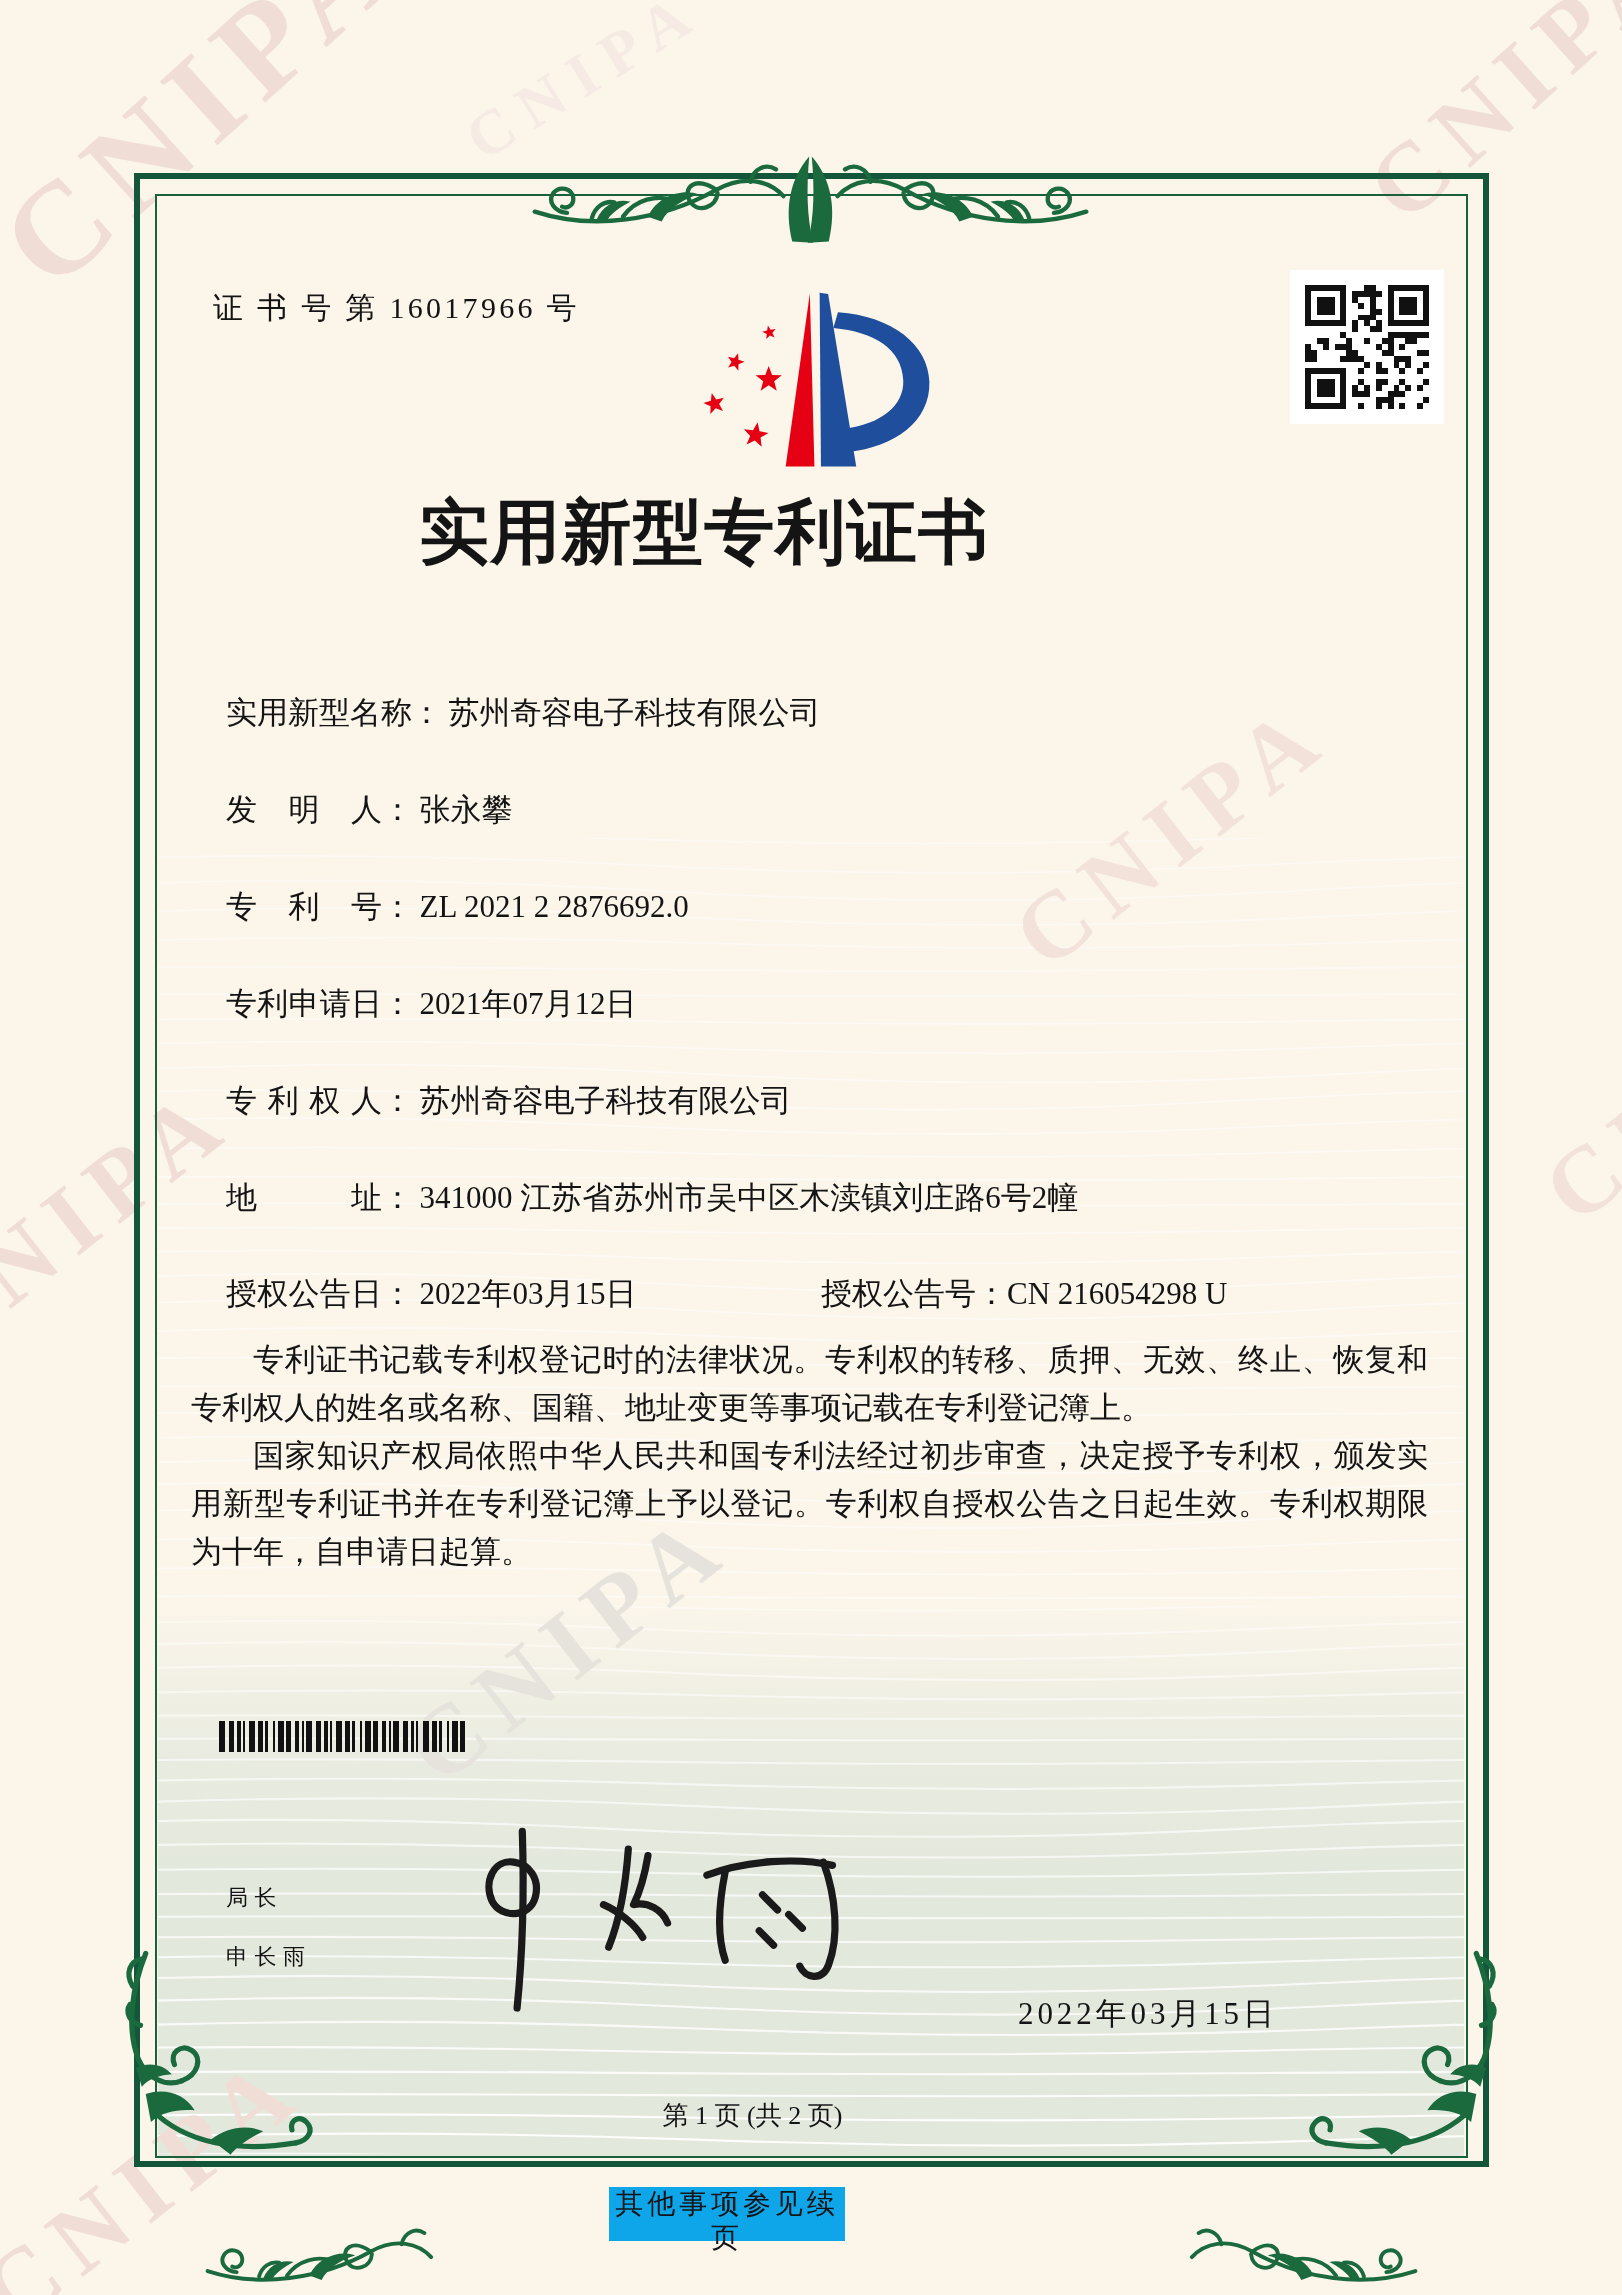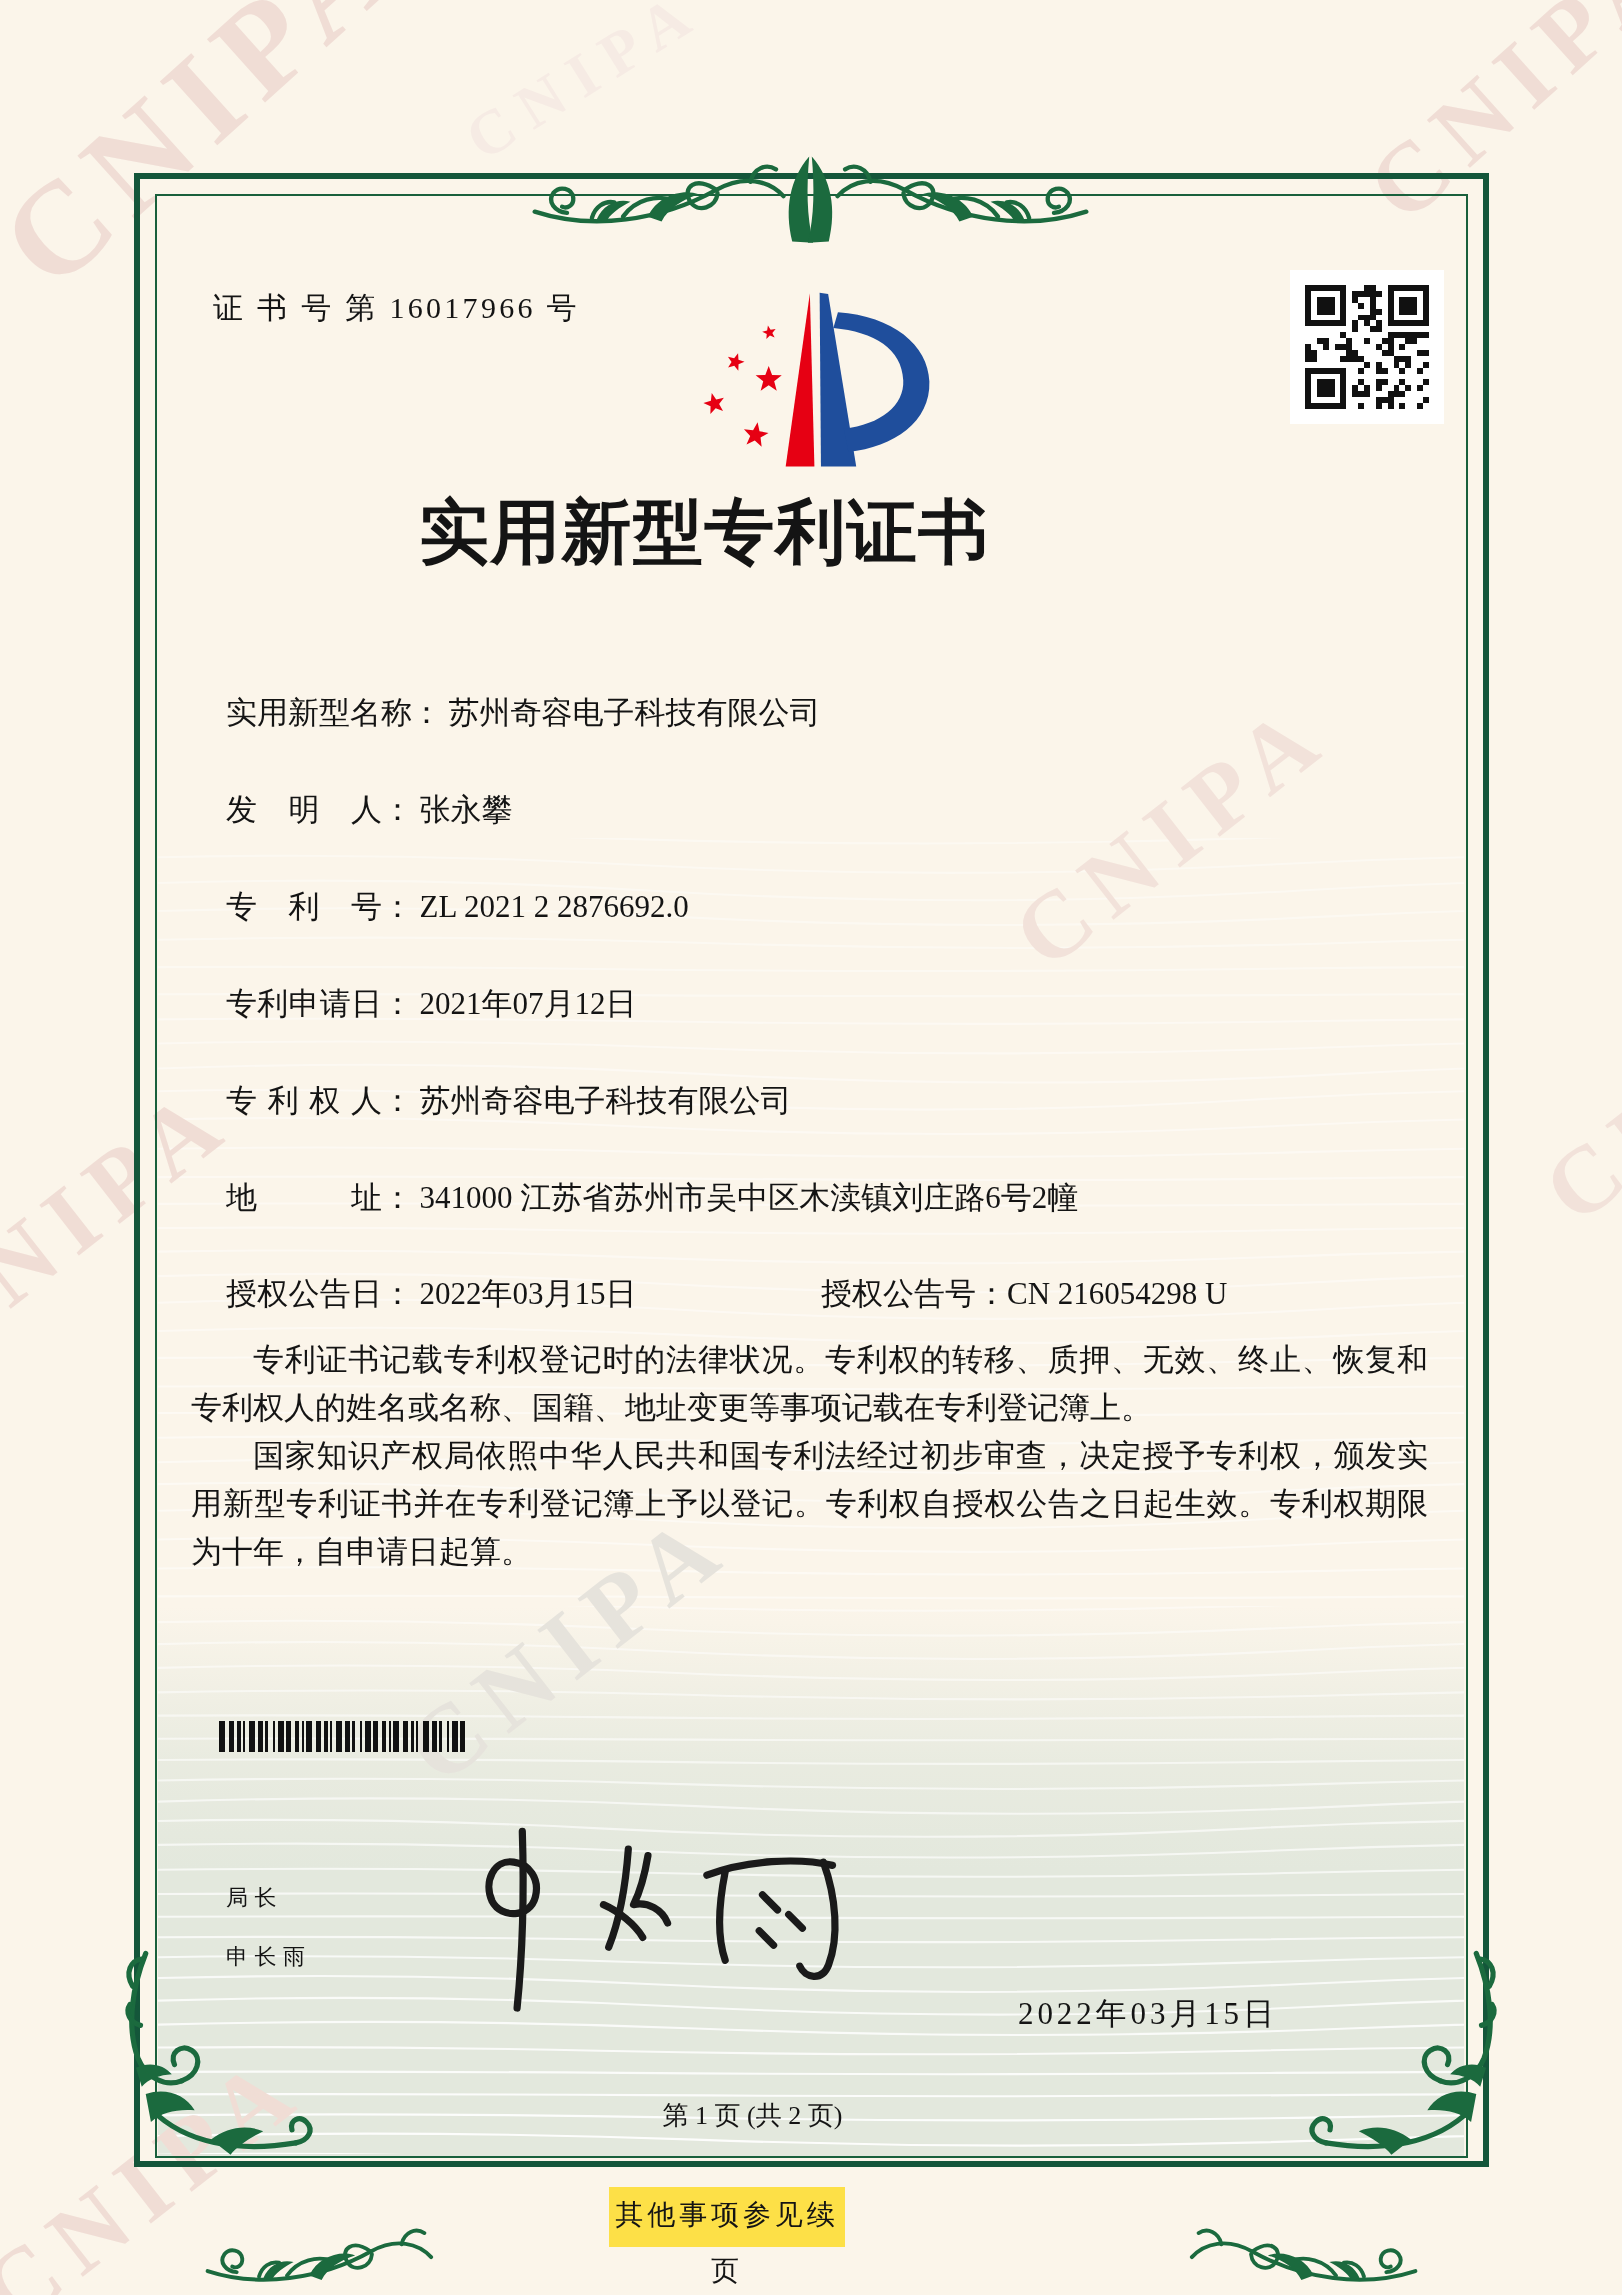--- a/index.html
+++ b/index.html
@@ -23,22 +23,22 @@
   .fvalue{margin-left:6.5px;}
   .grant2{position:absolute;left:595px;top:0;}
   .bodytext{position:absolute;left:191px;top:1336px;width:1237px;font-size:31px;line-height:48px;
       text-align:justify;}
   .bodytext p{margin:0;text-indent:62px;}
   .barcode{position:absolute;left:219px;top:1721px;width:247px;height:31px;font-size:0;}
   .barcode i{display:inline-block;height:100%;}
   .signer{position:absolute;left:226px;font-size:22px;letter-spacing:6.5px;}
   .issuedate{position:absolute;left:1018px;top:1993px;font-size:31px;letter-spacing:3.9px;}
   .pageinfo{position:absolute;left:589px;top:2098px;width:327px;text-align:center;font-size:26px;}
-  .footerbox{position:absolute;left:609px;top:2187px;width:236px;height:60px;background:#fde047;
-      text-align:center;line-height:56px;font-size:28px;letter-spacing:3.9px;}
+  .footerbox{position:absolute;left:609px;top:2187px;width:236px;height:54px;background:#0ea5e9;
+      text-align:center;line-height:34px;font-size:28px;letter-spacing:3.9px;}
   .wavebandbg{position:absolute;left:158px;top:1606px;width:1306px;height:550px;
       background:linear-gradient(180deg, rgba(227,232,221,0) 0%, rgba(227,232,221,0.75) 28%, #e3e8dd 48%);}
   svg{display:block;}
 </style>
 </head>
 <body>
 
 <div class="page">
 
   <div class="wavebandbg"></div>

